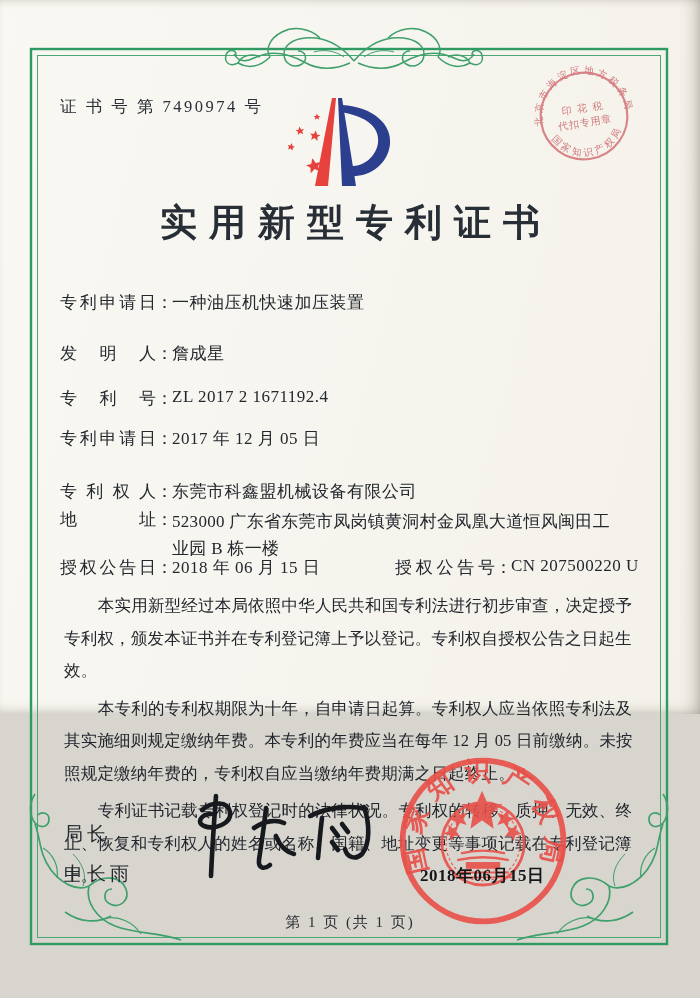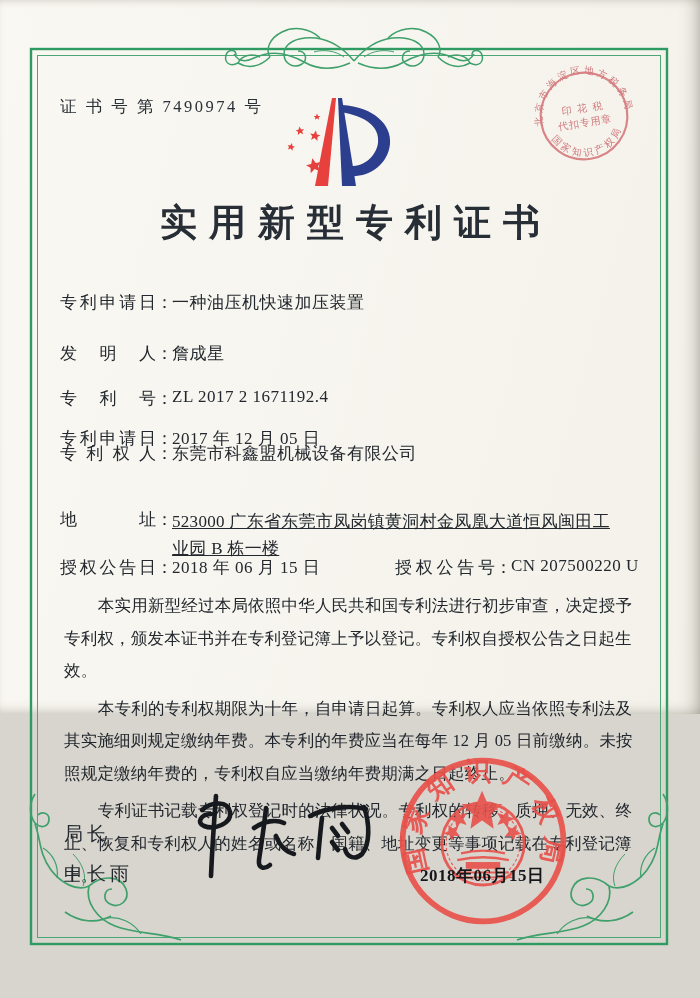--- a/index.html
+++ b/index.html
@@ -18,21 +18,21 @@
   
   .cert-no{left:60px;top:96px;font-size:16.5px;letter-spacing:2.5px;color:#2a3037;}
   
   .title{left:0;top:198px;width:700px;text-align:center;font-size:37px;font-weight:700;
          letter-spacing:12px;padding-left:12px;box-sizing:border-box;color:#272e36;}
   
   .frow{left:60px;font-size:17px;color:#23282e;white-space:nowrap;}
   .flabel{display:inline-block;width:96px;text-align:justify;text-align-last:justify;vertical-align:top;}
   .fcolon{display:inline-block;width:16px;vertical-align:top;}
   .fvalue{display:inline-block;vertical-align:top;letter-spacing:.5px;}
-  .fvalue.wrap{white-space:normal;width:448px;line-height:27px;letter-spacing:.3px;text-decoration:underline;}
+  .fvalue.wrap{white-space:normal;width:448px;line-height:27px;letter-spacing:.3px;}
   .grant2{position:absolute;left:335px;top:0;white-space:nowrap;}
   .grant2 .flabel{width:100px;}
   
   .body-text{left:59px;top:585px;width:582px;font-size:16.5px;color:#22272d;}
   .body-text p{margin:5px;text-indent:2.05em;line-height:32.5px;letter-spacing:.2px;}
   
   .director{left:64px;top:814px;font-size:19px;letter-spacing:4px;line-height:40px;color:#23282e;}
   
   .seal-date{left:420px;top:864px;font-size:17px;color:#14171a;letter-spacing:.5px;font-weight:600;}
   
@@ -114,21 +114,21 @@
   </div>
   <div class="abs frow" style="top:342px">
     <span class="flabel">发明人</span><span class="fcolon">：</span><span class="fvalue">詹成星</span>
   </div>
   <div class="abs frow" style="top:387px">
     <span class="flabel">专利号</span><span class="fcolon">：</span><span class="fvalue">ZL 2017 2 1671192.4</span>
   </div>
   <div class="abs frow" style="top:427px">
     <span class="flabel">专利申请日</span><span class="fcolon">：</span><span class="fvalue">2017 年 12 月 05 日</span>
   </div>
-  <div class="abs frow" style="top:442px">
+  <div class="abs frow" style="top:480px">
     <span class="flabel">专利权人</span><span class="fcolon">：</span><span class="fvalue">东莞市科鑫盟机械设备有限公司</span>
   </div>
   <div class="abs frow" style="top:508px">
     <span class="flabel">地址</span><span class="fcolon">：</span><span class="fvalue wrap">523000 广东省东莞市凤岗镇黄洞村金凤凰大道恒风闽田工业园 B 栋一楼</span>
   </div>
   <div class="abs frow" style="top:556px">
     <span class="flabel">授权公告日</span><span class="fcolon">：</span><span class="fvalue">2018 年 06 月 15 日</span>
     <span class="grant2">
       <span class="flabel">授权公告号</span><span class="fcolon">：</span><span class="fvalue">CN 207500220 U</span>
     </span>
@@ -178,14 +178,15 @@
       <path d="M70,106 Q93,100 116,106" fill="none" stroke-width="2.4"></path>
       <path d="M66,113 Q93,107 120,113" fill="none" stroke-width="2.4"></path>
       <rect x="75" y="115" width="36" height="7" stroke="none"></rect>
       <path d="M80,115 L80,124 M88,115 L88,124 M98,115 L98,124 M106,115 L106,124" fill="none" stroke-width="1.6"></path>
       <path d="M66,126 L120,126 M62,131 L124,131" fill="none" stroke-width="2"></path>
     </g>
   </svg>
 
   <div class="abs seal-date">2018年06月15日</div>
 
+  <div class="abs footer">第 1 页 (共 1 页)</div>
 
 </div>
 
 </body></html>

